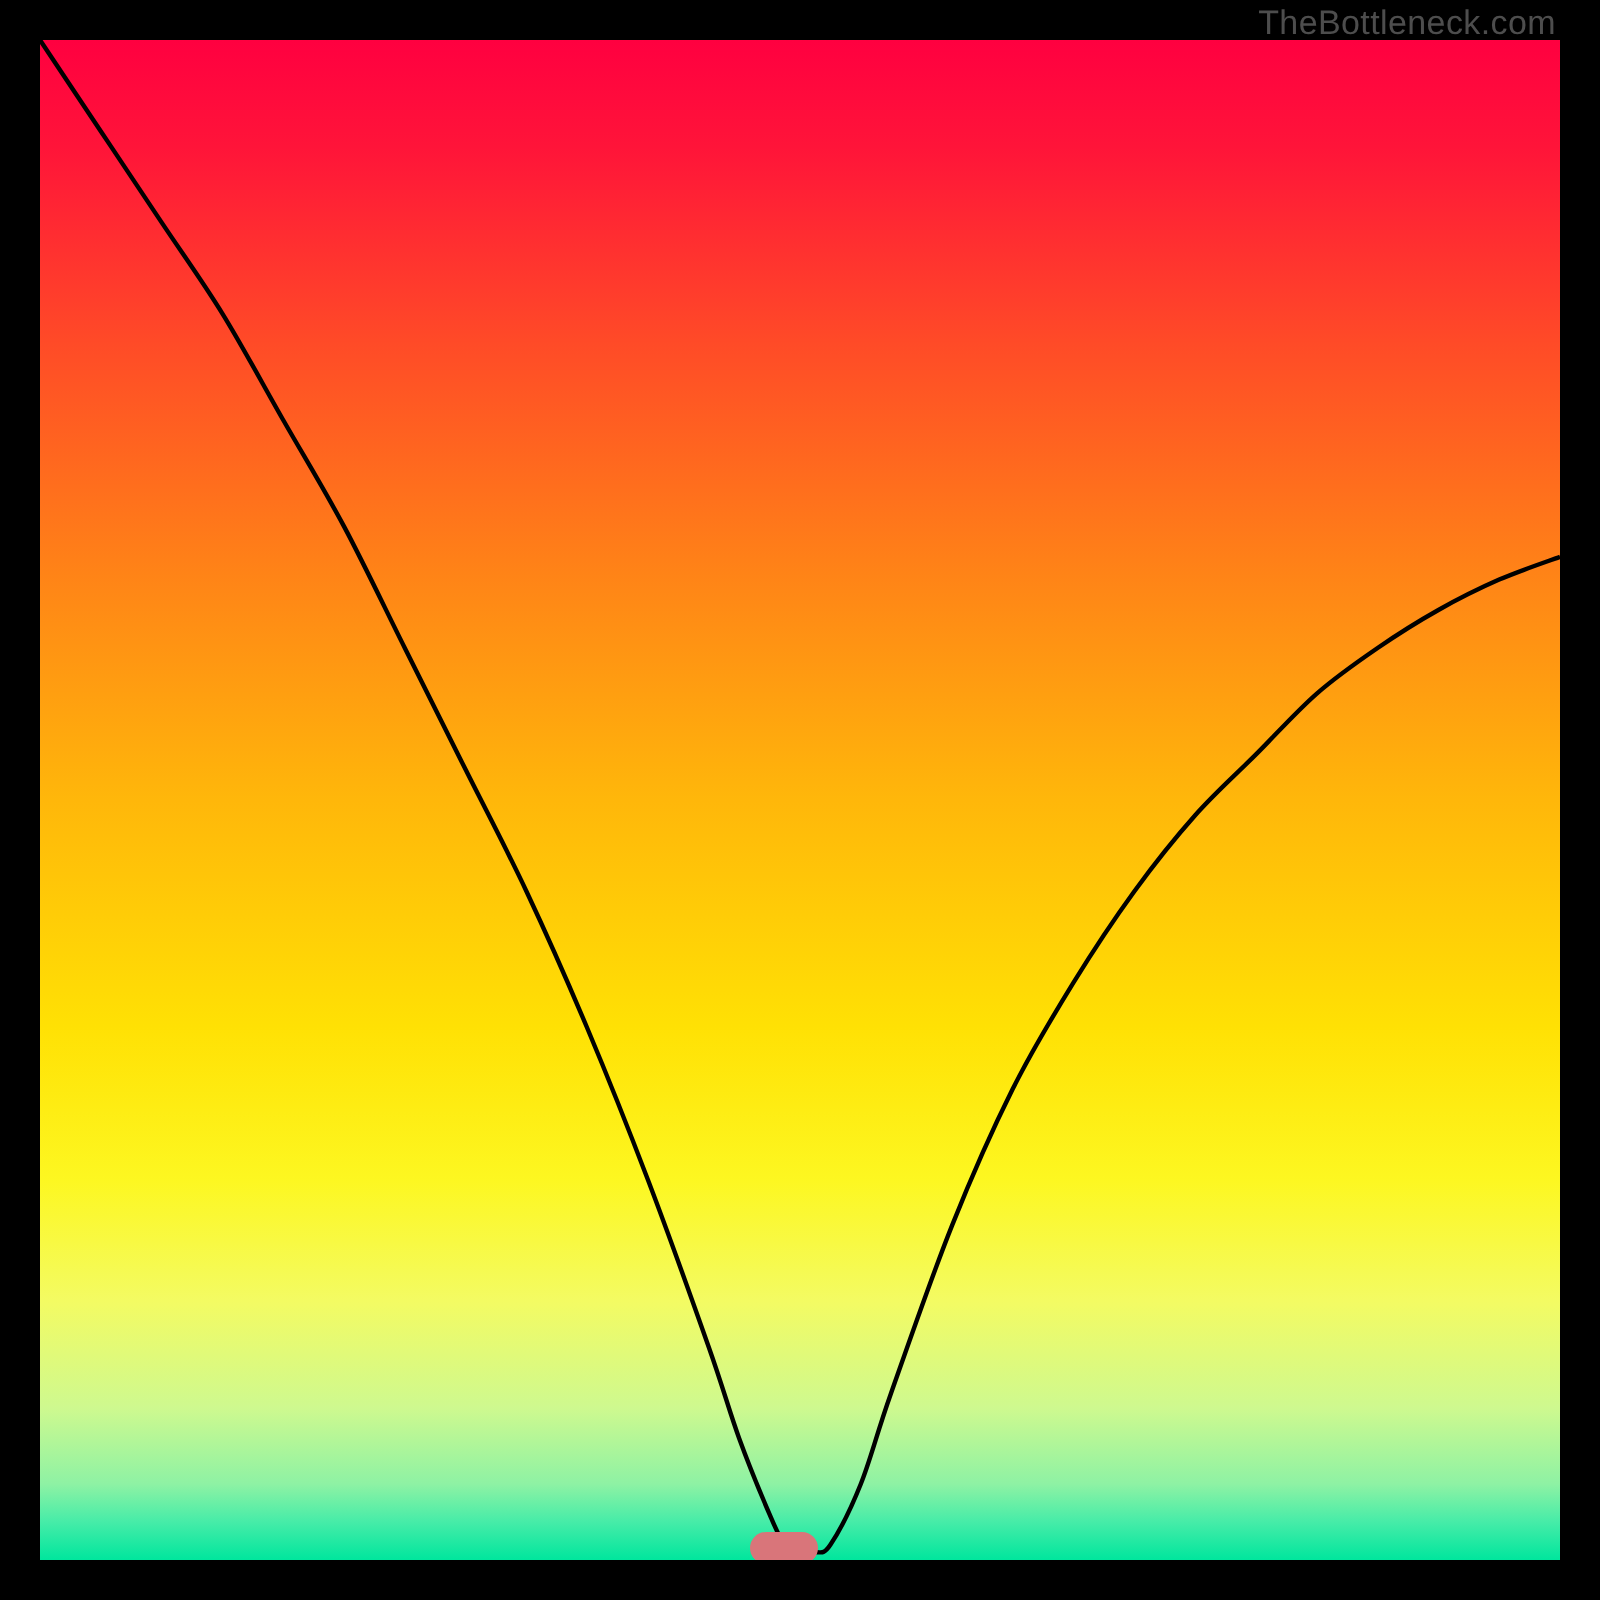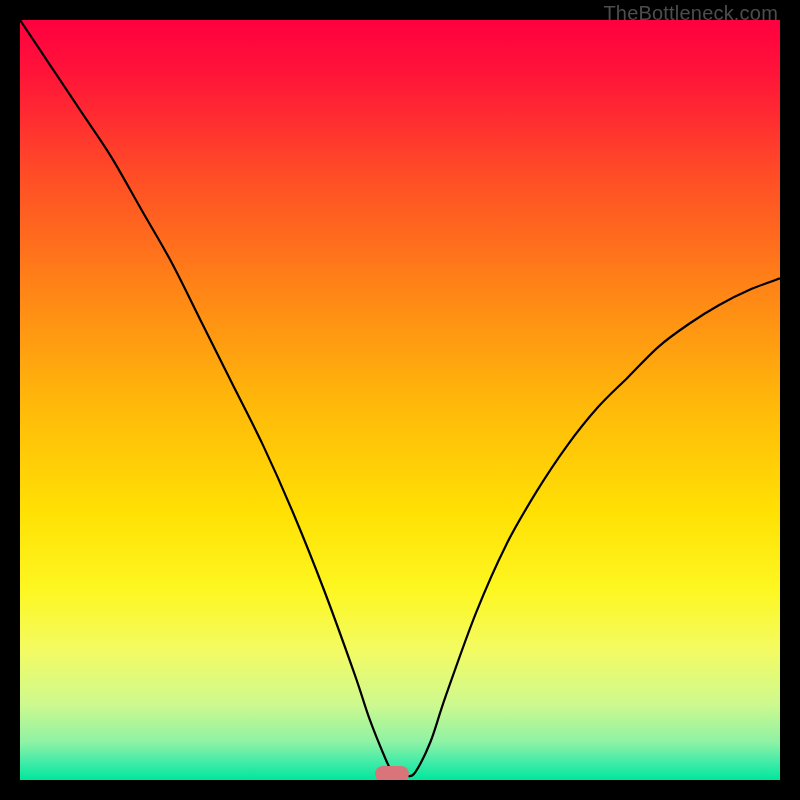--- a/index.html
+++ b/index.html
@@ -31,21 +31,21 @@
   }
   .curve-layer {
     position: absolute;
     left: 0; top: 0; width: 100%; height: 100%;
   }
   .watermark {
     position: absolute;
     top: 2px;
     right: 22px;
     color: #4d4d4d;
-    font-size: 20px;
+    font-size: 17px;
     font-weight: 500;
     letter-spacing: 0.2px;
   }
   .marker {
     position: absolute;
     width: 34px;
     height: 16px;
     border-radius: 10px;
     background: #d9757a;
     transform: translate(-50%, -50%);

